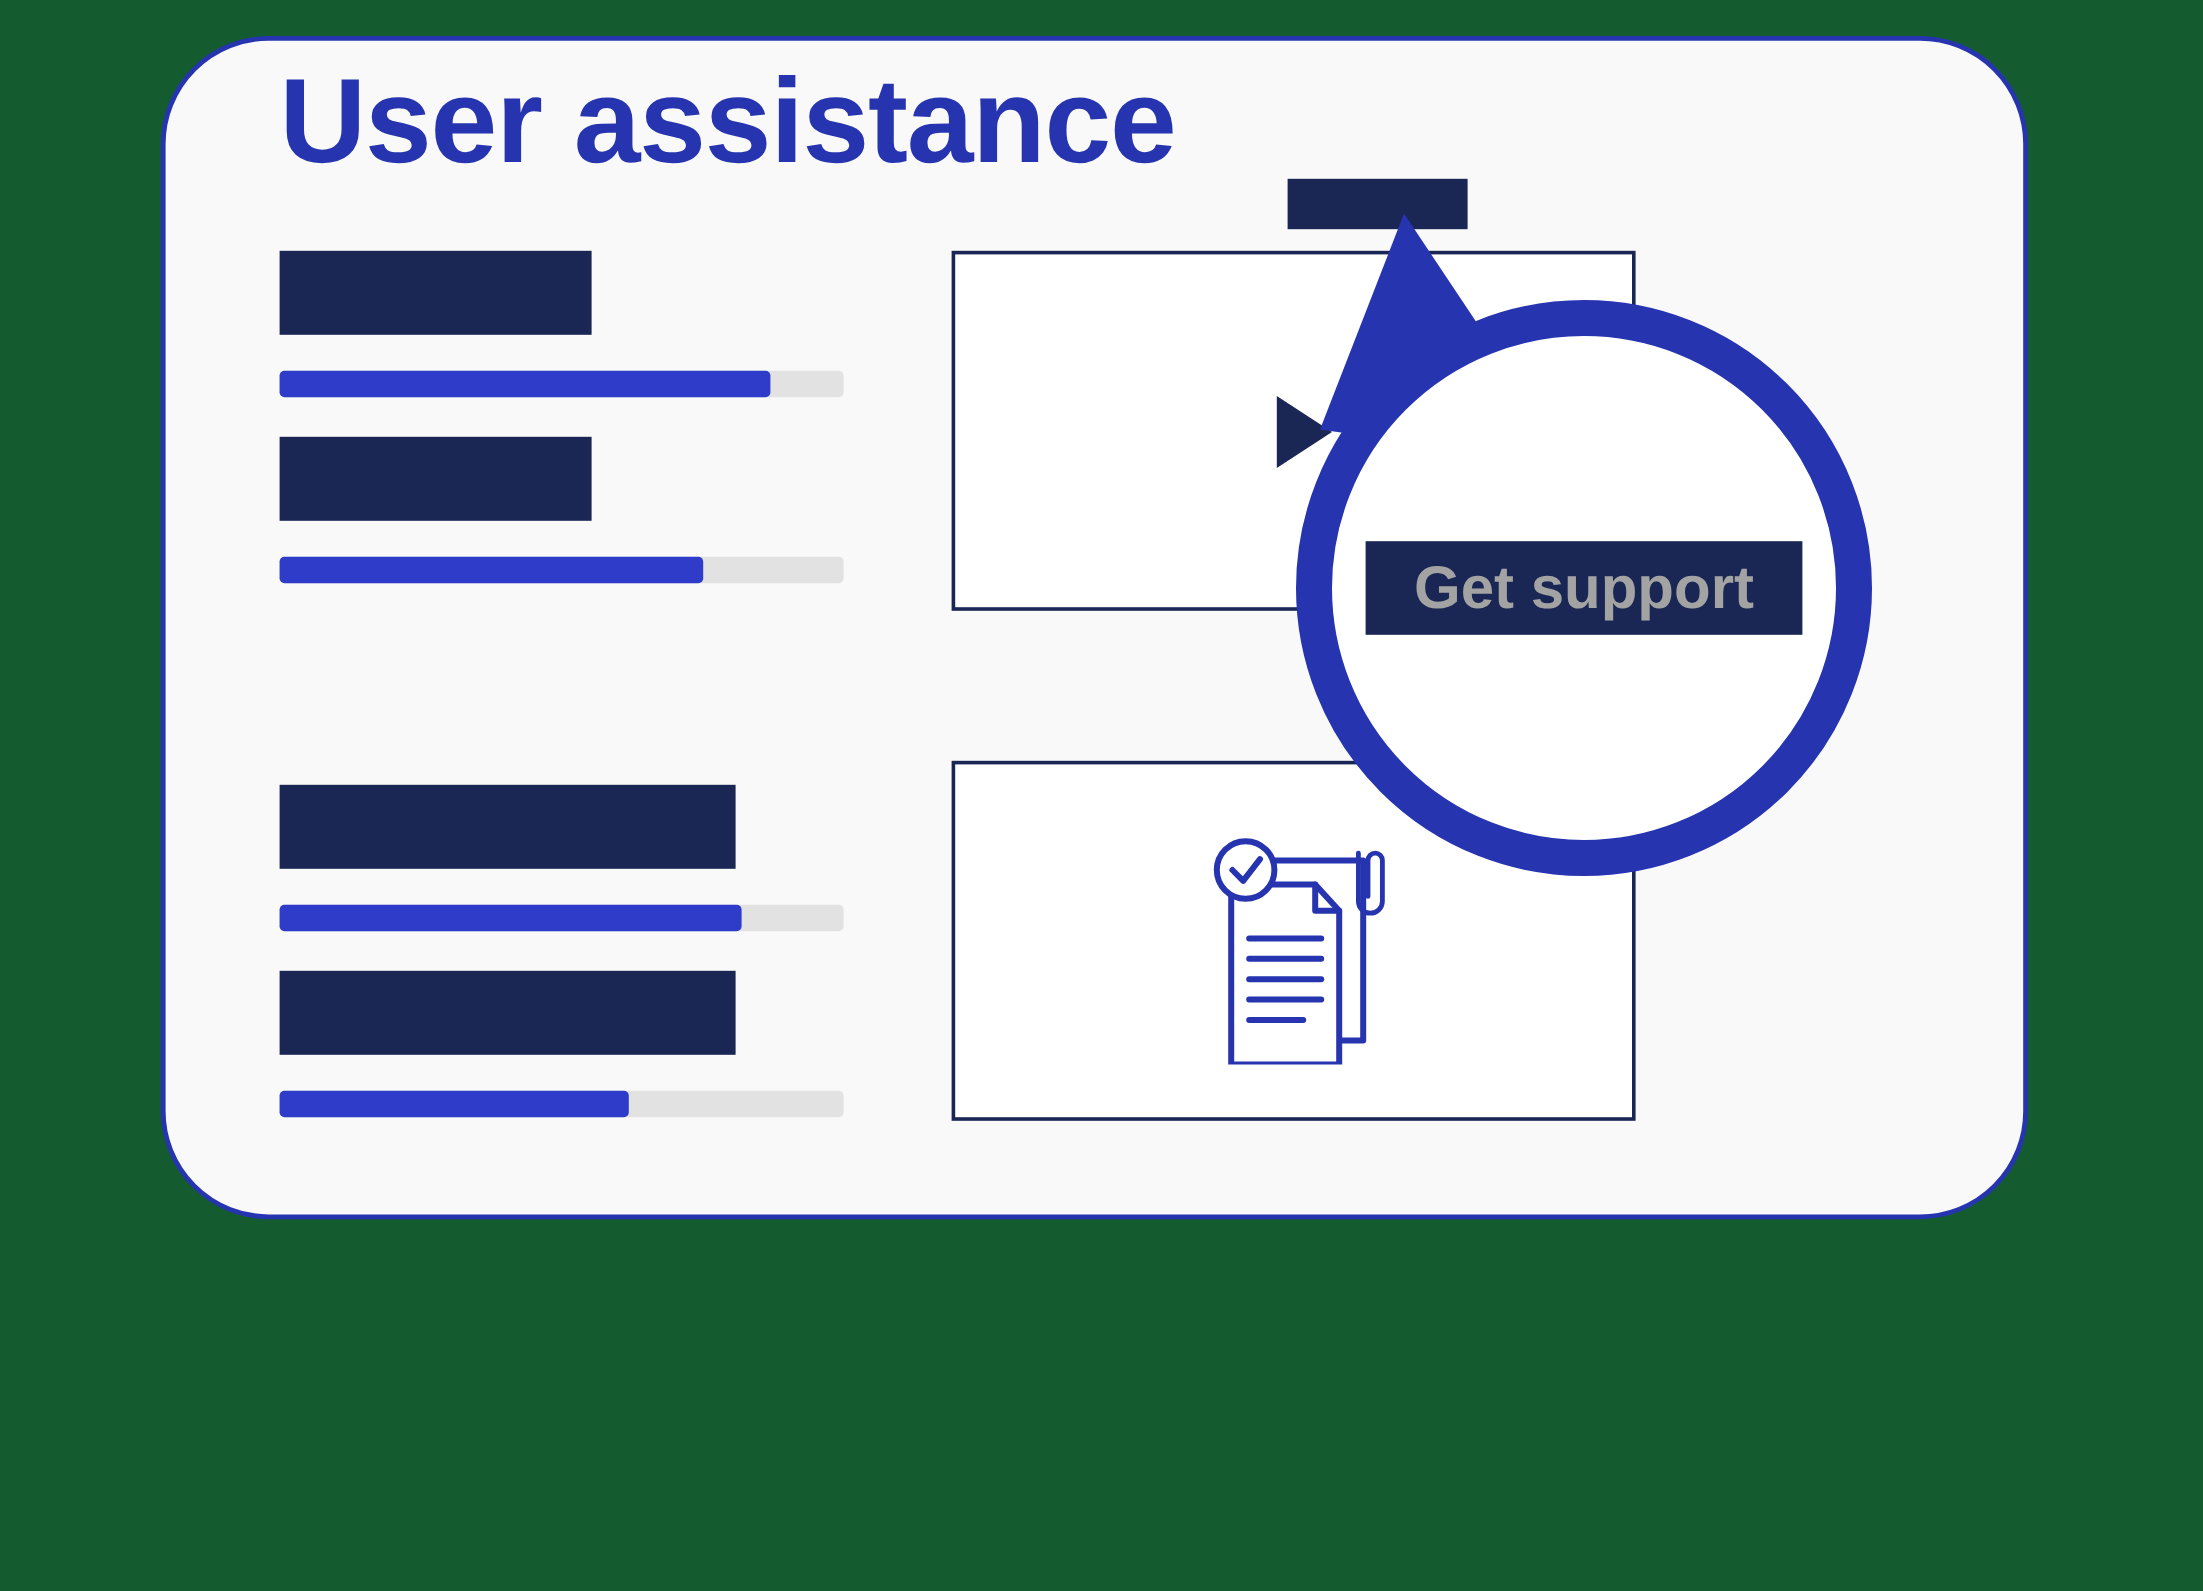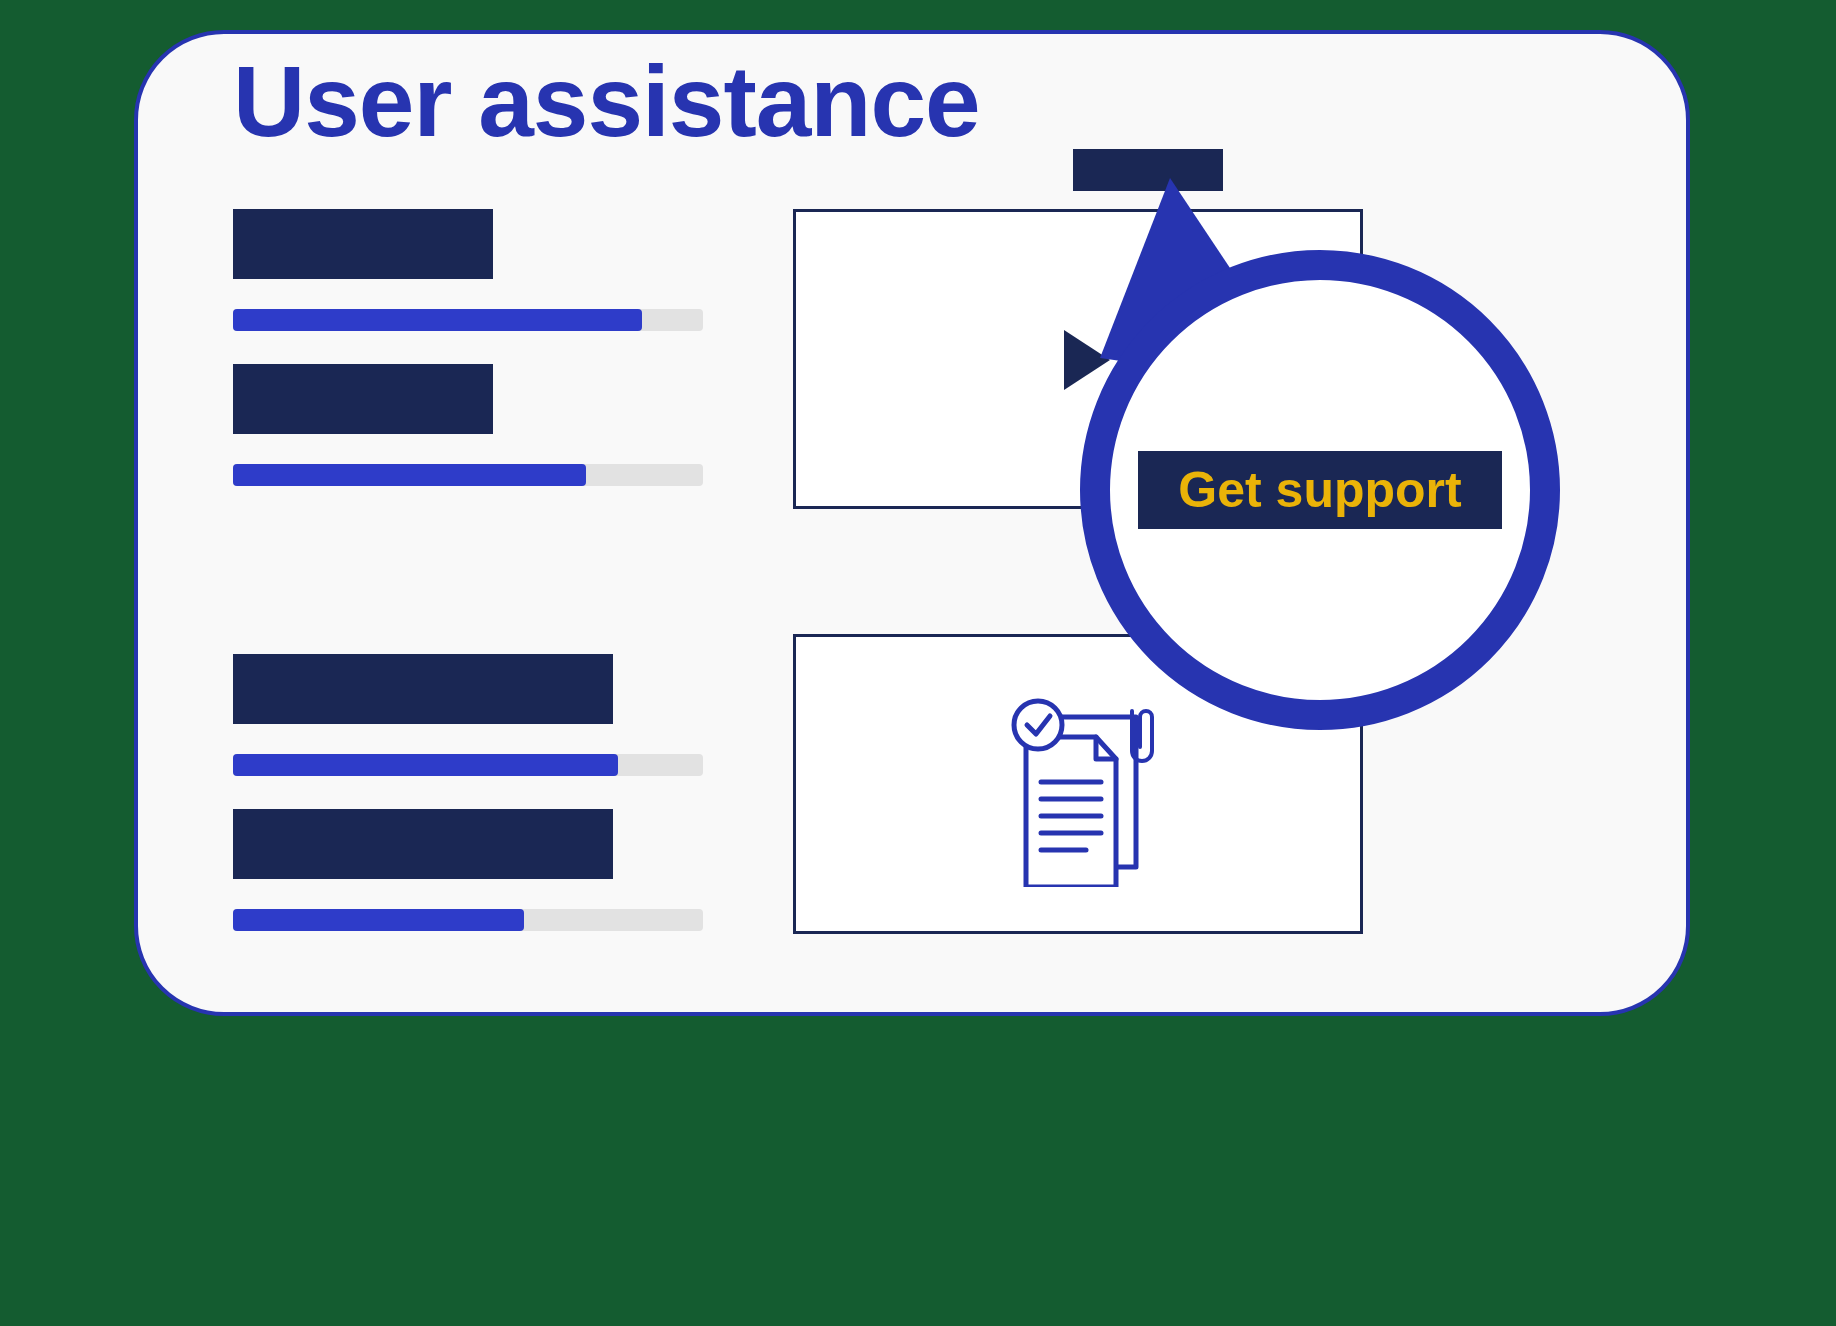--- a/index.html
+++ b/index.html
@@ -91,21 +91,21 @@
     position: absolute;
     background: #ffffff;
     border: 30px solid var(--blue);
     border-radius: 50%;
     display: flex;
     align-items: center;
     justify-content: center;
   }
   .support-btn {
     background: var(--navy);
-    color: #eab308;
+    color: #a3a3a3;
     font-size: 50px;
     font-weight: 700;
     padding: 10px 40px;
     border: none;
     white-space: nowrap;
   }
 
   
   .doc-wrap {
     position: absolute;

